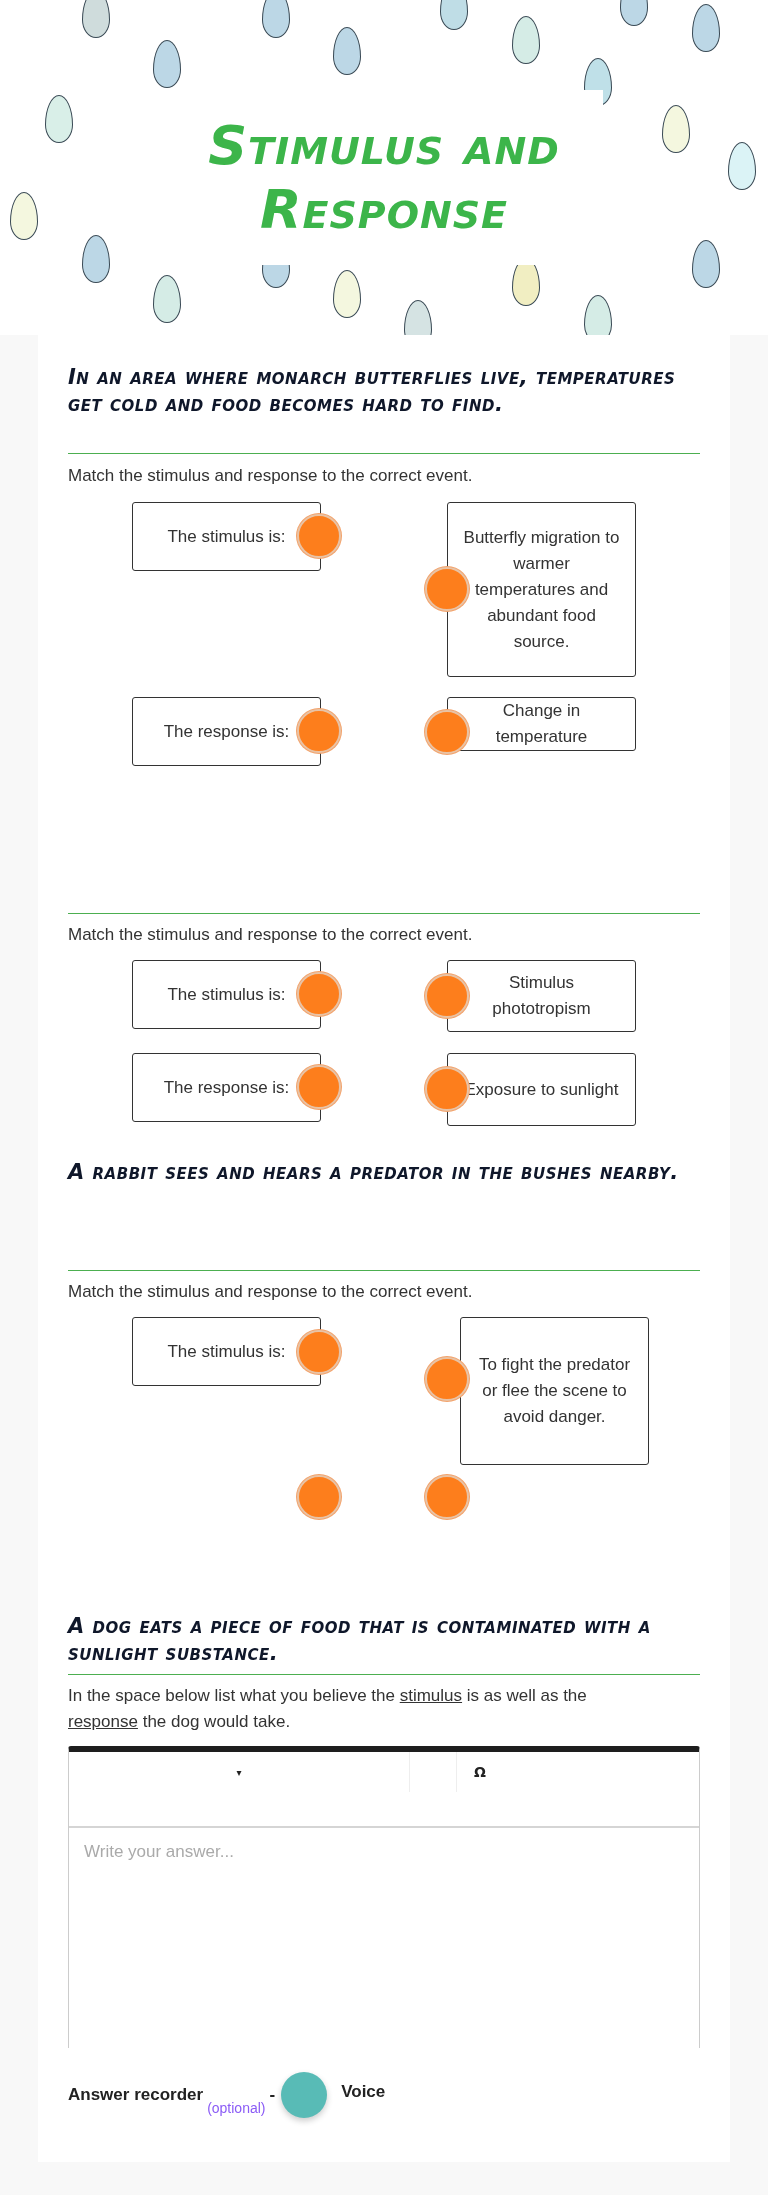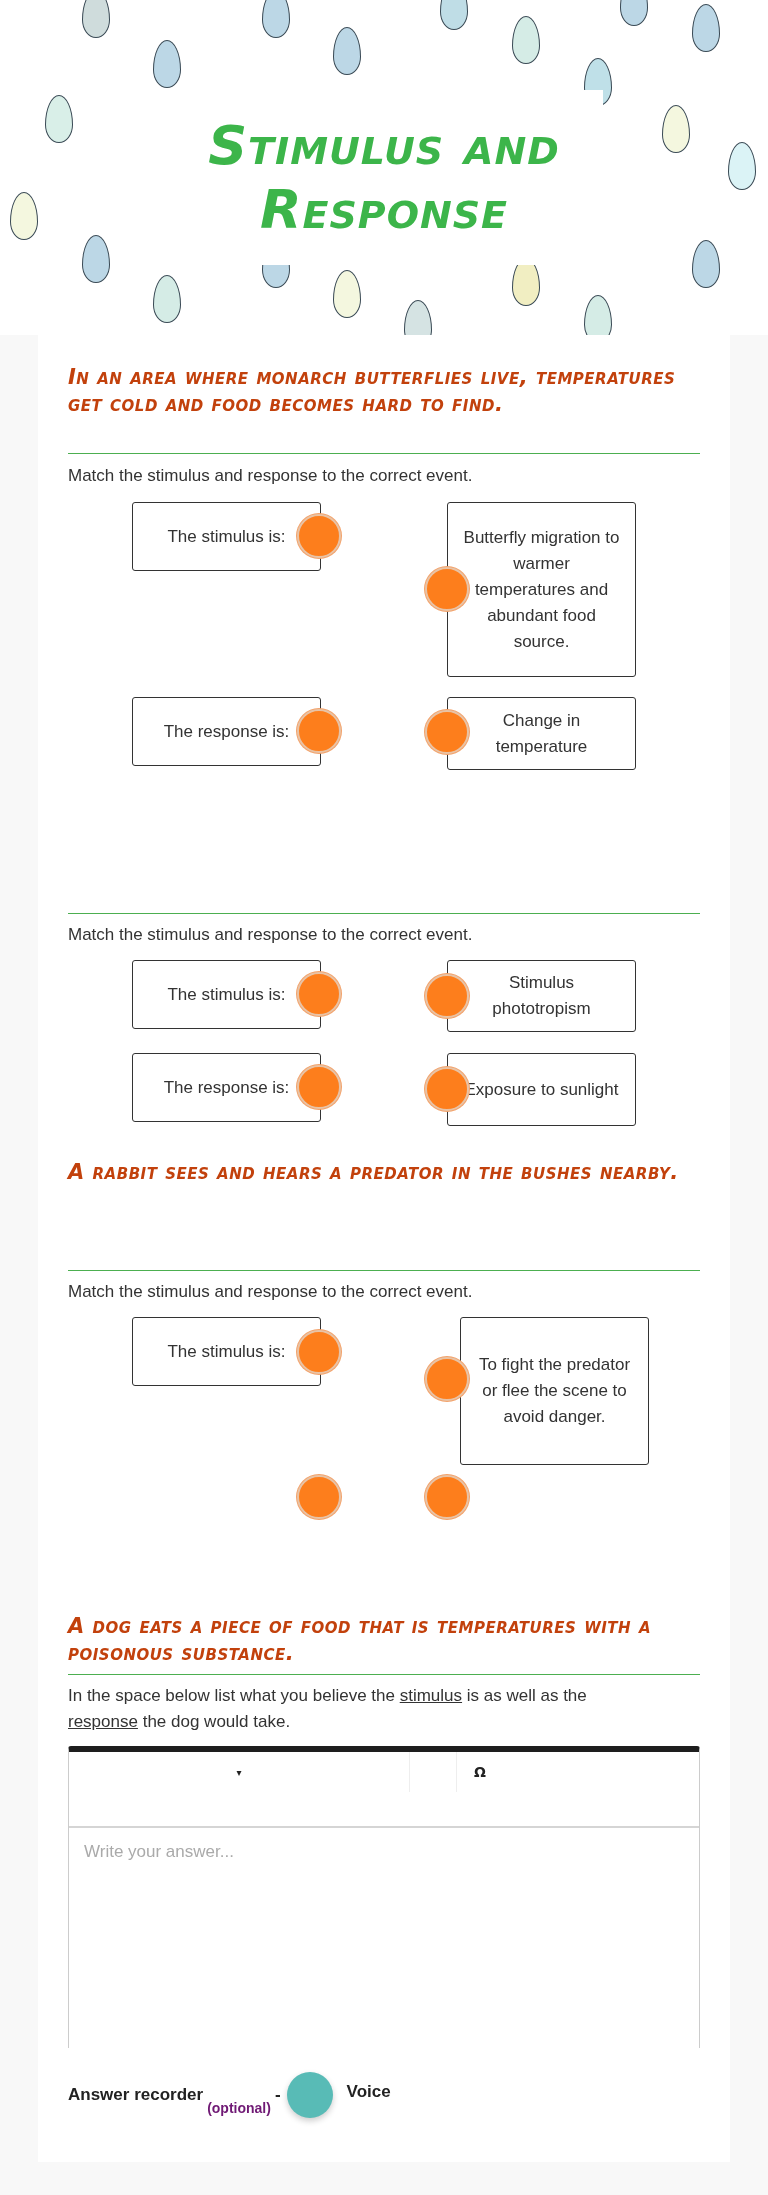--- a/index.html
+++ b/index.html
@@ -3,38 +3,38 @@
 <meta charset="utf-8">
 <style>
   * { box-sizing: border-box; margin: 0; padding: 0; }
   html, body { width: 768px; height: 2195px; background: #f8f8f8; font-family: "DejaVu Sans", sans-serif; color: #333; overflow: hidden; }
   .page { position: relative; width: 768px; height: 2195px; }
   .header { position: absolute; left: 0; top: 0; width: 768px; height: 335px; background: #fff; overflow: hidden; }
   .drop { position: absolute; width: 28px; height: 48px; border: 1px solid #3a4a55; border-radius: 50% 50% 50% 50% / 62% 62% 38% 38%; }
   .title-box { position: absolute; left: 165px; top: 90px; width: 438px; height: 175px; background: #fff; display: flex; align-items: center; justify-content: center; text-align: center; }
   .title { font-family: "DejaVu Sans", sans-serif; font-weight: bold; font-style: italic; font-variant: small-caps; color: #3cb54a; font-size: 54px; line-height: 64px; letter-spacing: 1px; }
   .card { position: absolute; left: 38px; top: 335px; width: 692px; height: 1827px; background: #fff; }
-  .q-head { position: absolute; left: 30px; width: 632px; font-family: "DejaVu Sans", sans-serif; font-weight: bold; font-style: italic; font-variant: small-caps; color: #c2410c; font-size: 21px; line-height: 27px; letter-spacing: 0.5px; }
+  .q-head { position: absolute; left: 30px; width: 632px; font-family: "DejaVu Sans", sans-serif; font-weight: bold; font-style: italic; font-variant: small-caps; color: #0f172a; font-size: 21px; line-height: 27px; letter-spacing: 0.5px; }
   .divider { position: absolute; left: 30px; width: 632px; height: 1px; background: #4caf50; }
   .instr { position: absolute; left: 30px; width: 632px; font-size: 17px; line-height: 26px; color: #333; font-family: "Liberation Sans", sans-serif; }
   .instr u { text-decoration: underline; }
   .mbox { position: absolute; border: 1px solid #333; border-radius: 3px; background: #fff; display: flex; align-items: center; justify-content: center; text-align: center; font-family: "Liberation Sans", sans-serif; font-size: 17px; line-height: 26px; color: #333; padding: 6px 14px; }
   .dot { position: absolute; width: 44px; height: 44px; border-radius: 50%; background: #fd7e1c; border: 2px solid #e8c3a6; box-shadow: 0 0 0 1px #f3a26a; cursor: pointer; }
   .editor { position: absolute; left: 30px; top: 1411px; width: 632px; height: 302px; border: 1px solid #ccc; border-top: 6px solid #1e1e1e; border-radius: 3px 3px 0 0; background: #fff; }
   .toolbar { position: relative; height: 76px; border-bottom: 2px solid #d5d5d5; }
   .tb-dropdown { position: absolute; left: 0; top: 0; width: 340px; height: 40px; display: flex; align-items: center; justify-content: center; font-size: 10px; color: #222; cursor: pointer; }
   .tb-sep1 { position: absolute; left: 340px; top: 0; width: 1px; height: 40px; background: #eee; }
   .tb-blank { position: absolute; left: 341px; top: 0; width: 46px; height: 40px; cursor: pointer; }
   .tb-sep2 { position: absolute; left: 387px; top: 0; width: 1px; height: 40px; background: #eee; }
   .tb-omega { position: absolute; left: 388px; top: 0; width: 46px; height: 40px; display: flex; align-items: center; justify-content: center; font-size: 14px; font-weight: bold; color: #222; cursor: pointer; }
   .answer { position: absolute; left: 0; top: 76px; width: 630px; height: 220px; padding: 14px 15px; font-family: "Liberation Sans", sans-serif; font-size: 17px; color: #aaa; border: none; outline: none; resize: none; background: #fff; }
   .answer::placeholder { color: #aaa; }
   .recorder { position: absolute; left: 30px; top: 1735px; height: 50px; display: flex; align-items: center; }
   .rec-label { font-family: "Liberation Sans", sans-serif; font-weight: bold; font-size: 17px; color: #222; }
-  .rec-opt { font-family: "Liberation Sans", sans-serif; font-weight: bold; font-size: 14px; color: #701a75; margin-left: 4px; margin-top: 25px; }
+  .rec-opt { font-family: "Liberation Sans", sans-serif; font-weight: normal; font-size: 14px; color: #8b5cf6; margin-left: 4px; margin-top: 25px; }
   .rec-dash { font-family: "Liberation Sans", sans-serif; font-weight: bold; font-size: 17px; color: #222; margin-left: 4px; margin-right: 6px; }
   .rec-btn { width: 46px; height: 46px; border-radius: 50%; background: #58bbb6; box-shadow: 0 3px 6px rgba(0,0,0,0.2); cursor: pointer; }
   .rec-voice { font-family: "Liberation Sans", sans-serif; font-weight: bold; font-size: 17px; color: #222; margin-left: 14px; margin-top: -6px; }
 </style>
 </head>
 <body>
 
 <div class="page">
 
   <div class="header">
@@ -79,21 +79,21 @@
     <div class="dot" style="left:259px;top:179px;"></div>
     <div class="mbox" style="left:409px;top:167px;width:189px;height:175px;">
         <span>Butterfly migration to warmer temperatures and abundant food source.</span>
       </div>
     <div class="dot" style="left:387px;top:232px;"></div>
 
     <div class="mbox" style="left:94px;top:362px;width:189px;height:69px;">
         <span>The response is:</span>
       </div>
     <div class="dot" style="left:259px;top:374px;"></div>
-    <div class="mbox" style="left:409px;top:362px;width:189px;height:73px;">
+    <div class="mbox" style="left:409px;top:362px;width:189px;height:54px;">
         <span>Change in temperature</span>
       </div>
     <div class="dot" style="left:387px;top:375px;"></div>
 
     <div class="divider" style="top:578px;"></div>
     <div class="instr" style="top:587px;">Match the stimulus and response to the correct event.</div>
 
     <div class="mbox" style="left:94px;top:625px;width:189px;height:69px;">
         <span>The stimulus is:</span>
       </div>
@@ -121,21 +121,21 @@
       </div>
     <div class="dot" style="left:259px;top:995px;"></div>
     <div class="mbox" style="left:422px;top:982px;width:189px;height:148px;">
         <span>To fight the predator or flee the scene to avoid danger.</span>
       </div>
     <div class="dot" style="left:387px;top:1022px;"></div>
 
     <div class="dot" style="left:259px;top:1140px;"></div>
     <div class="dot" style="left:387px;top:1140px;"></div>
 
-    <div class="q-head" style="top:1278px;">A dog eats a piece of food that is temperatures with a poisonous substance.</div>
+    <div class="q-head" style="top:1278px;">A dog eats a piece of food that is contaminated with a sunlight substance.</div>
     <div class="divider" style="top:1339px;"></div>
     <div class="instr" style="top:1348px;">
       <span>In the space below list what you believe the </span><u>stimulus</u><span> is as well as the </span><br><u>response</u><span> the dog would take.</span>
     </div>
 
     <div class="editor">
       <div class="toolbar">
         <div class="tb-dropdown">
             <span>▾</span>
           </div>

